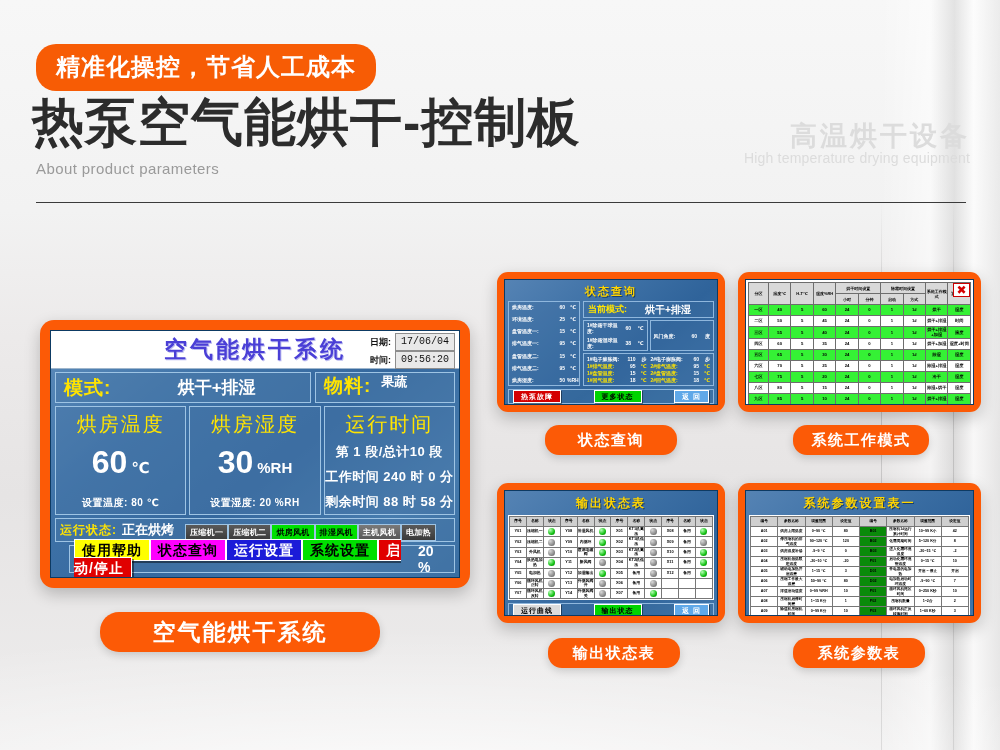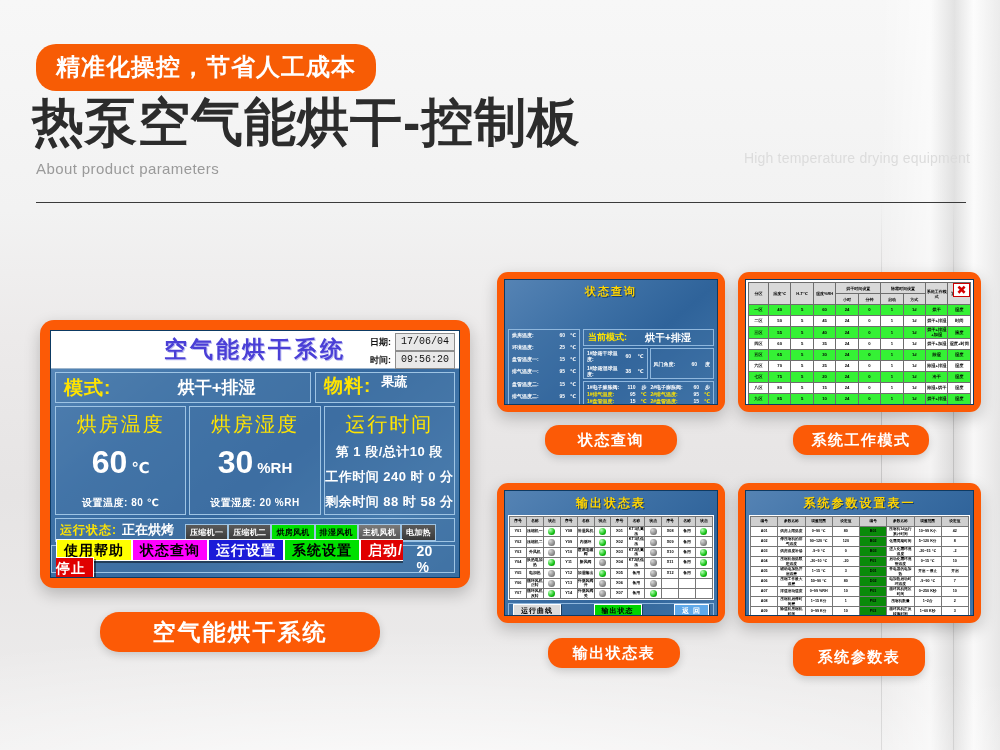--- a/index.html
+++ b/index.html
@@ -145,21 +145,21 @@
   .m-status .v{ color:#fff; font-size:13px; font-weight:700; margin-right:6px; }
   .chip{
     font-size:8px; font-weight:700; padding:3px 4px; border:1px solid #9ec4e4;
     color:#fff; letter-spacing:.3px; line-height:1;
   }
   .chip.off{ background:linear-gradient(180deg,#5a5a5a,#3a3a3a); }
   .chip.on{ background:#00e000; color:#000; }
   .chip.grey{ background:linear-gradient(180deg,#7a7a7a,#555); }
 
   .m-btns{
-    margin:3px 4px 4px 0; height:28px;
+    margin:3px 4px 4px 18px; height:28px;
     display:flex; align-items:center; gap:6px; padding:0 4px;
     border:1px solid #9ec4e4; background:rgba(70,118,166,.5);
   }
   .mbtn{
     font-size:14px; font-weight:700; letter-spacing:1px; padding:2px 7px;
     border:1px solid #fff; box-shadow:2px 2px 0 rgba(0,0,0,.45); line-height:1.2;
   }
   .m-btns .pct{ color:#fff; font-size:14px; font-weight:700; margin-left:auto; margin-right:4px;}
 
   
@@ -169,21 +169,21 @@
   #dev-param{  left:738px; top:483px; width:243px; height:140px; }
 
   .s-screen{
     background:linear-gradient(140deg,#5583b4 0%,#3d70a5 35%,#2f639a 60%,#4176aa 100%);
     display:flex; flex-direction:column; padding:3px;
   }
   .s-title{
     text-align:center; color:#ffd400; font-size:11px; font-weight:700; letter-spacing:2px;
     padding:1px 0 2px; text-shadow:1px 1px 0 #1b3f66;
   }
-  .s-body{ flex:1; display:flex; gap:3px;margin-top:28px; }
+  .s-body{ flex:1; display:flex; gap:3px; }
 
   
   .sq-left{
     width:72px; display:flex; flex-direction:column; justify-content:space-between;
     border:1px solid #8fb7dd; background:rgba(60,110,160,.35); padding:2px 1px;
   }
   .sq-left .r{ display:flex; align-items:center; font-size:5px; color:#fff; font-weight:700; gap:2px; padding:0 2px;}
   .sq-left .r .n{ color:#fff; margin-left:auto; }
   .sq-left .r .u{ width:9px; text-align:right; }
   .sq-right{ flex:1; display:flex; flex-direction:column; gap:2px; }
@@ -266,34 +266,35 @@
   }
   table.pt th{ background:#cfcfcf; }
   td.val{ background:#fff; }
   td.code{ background:#0a8a0a; color:#fff; }
 
   
   #cap-main{ left:100px; top:612px; width:280px; height:40px; }
   #cap-status{ left:545px; top:425px; width:132px; height:30px; }
   #cap-mode{ left:793px; top:425px; width:136px; height:30px; }
   #cap-output{ left:548px; top:638px; width:132px; height:30px; }
-  #cap-param{ left:793px; top:638px; width:132px; height:38px; }
+  #cap-param{ left:793px; top:638px; width:132px; height:30px; }
 </style>
 </head>
 <body>
 
 <div id="backdrop"></div>
 <div id="glowfloor"></div>
 <div class="wall-edge" style="right:118px"></div>
 <div class="wall-edge" style="right:46px"></div>
 
 <div id="header">
   <div id="badge">精准化操控，节省人工成本</div>
   <div id="title">热泵空气能烘干-控制板</div>
   <div id="subtitle">About product parameters</div>
+  <div id="ghost-cn">高温烘干设备</div>
   <div id="ghost-en">High temperature drying equipment</div>
   <div id="rule"></div>
 </div>
 
 <div class="device" id="main-device">
   <div class="screen" id="main-screen">
 
     <div class="m-titlebar">
       <div class="m-title">空气能烘干系统</div>
       <div class="m-dt">

